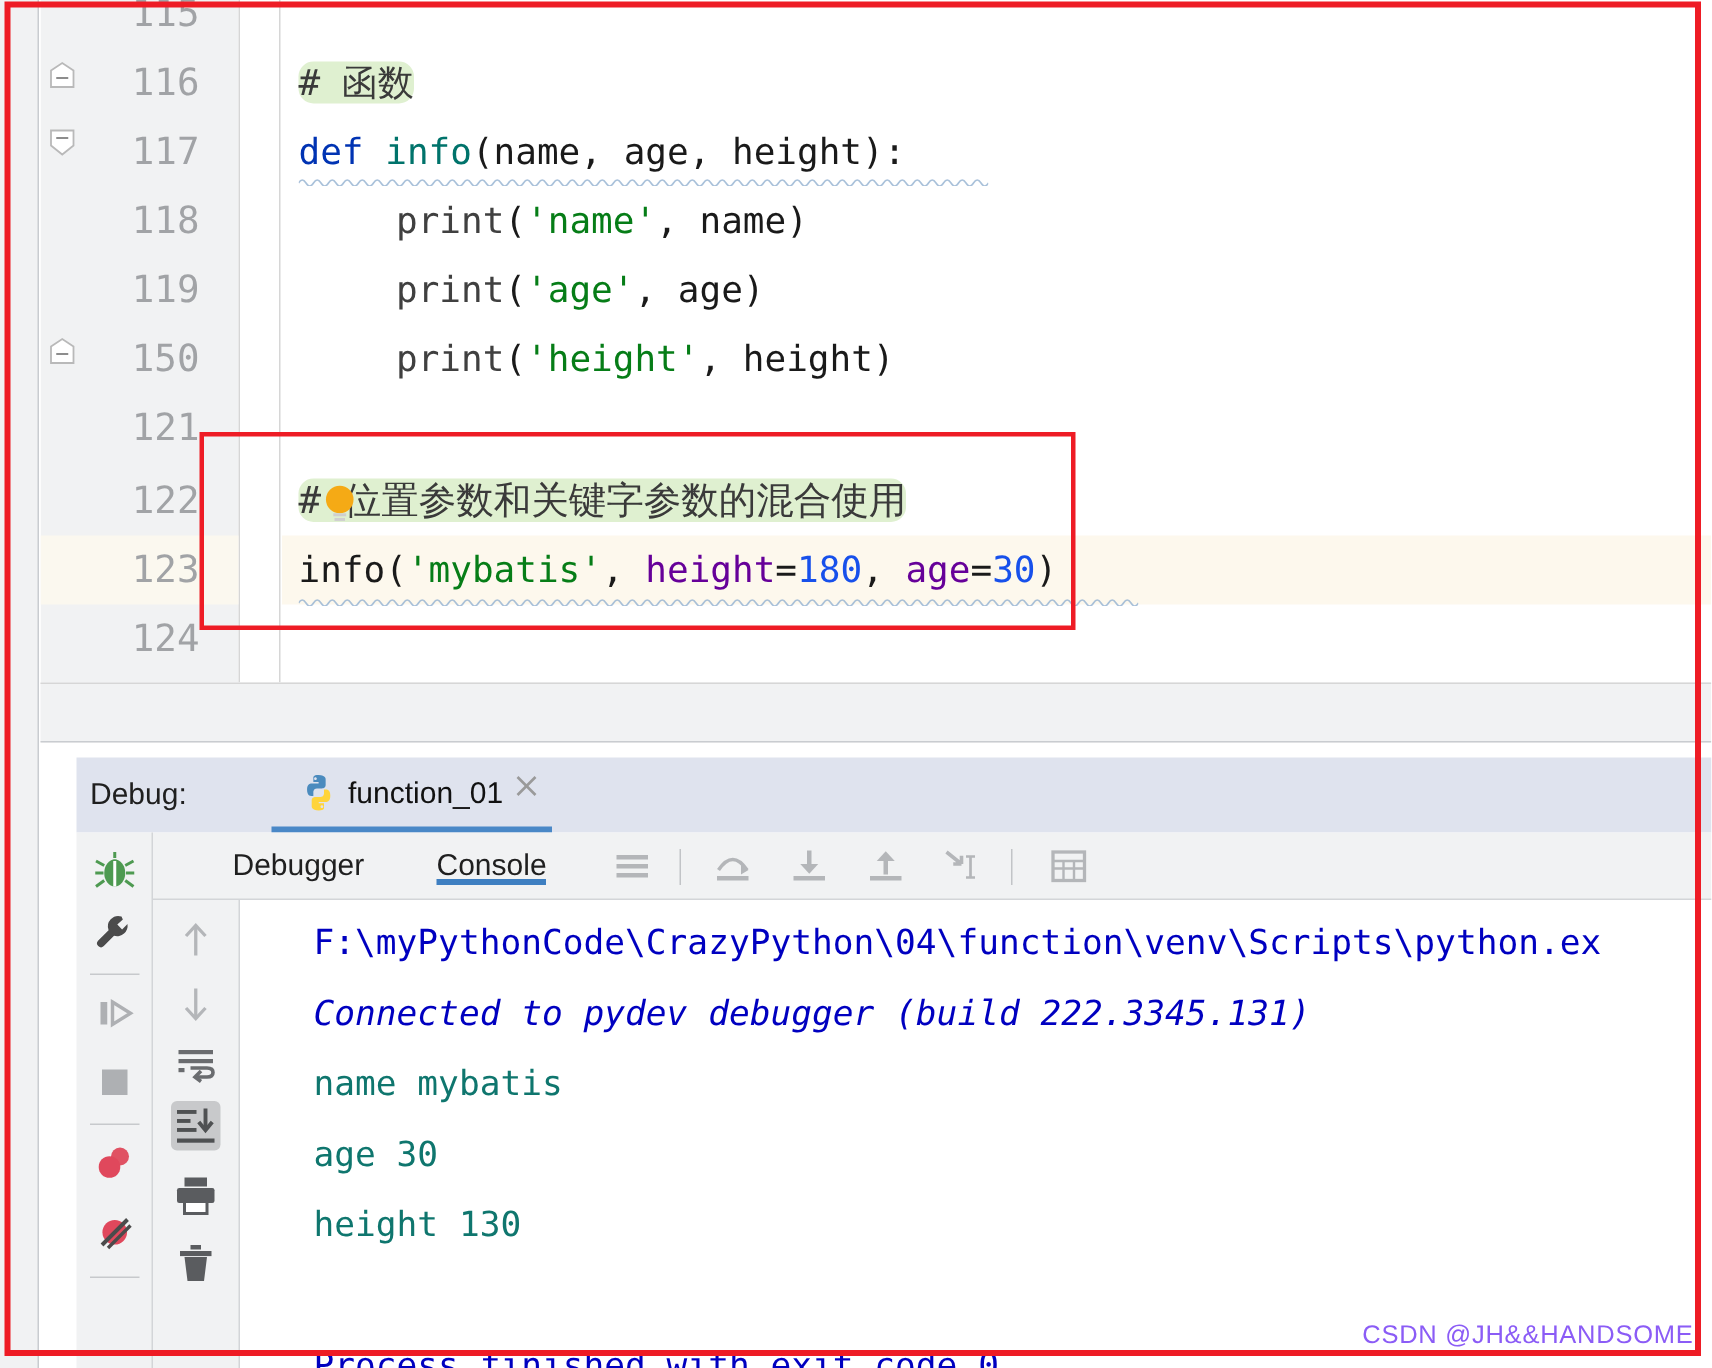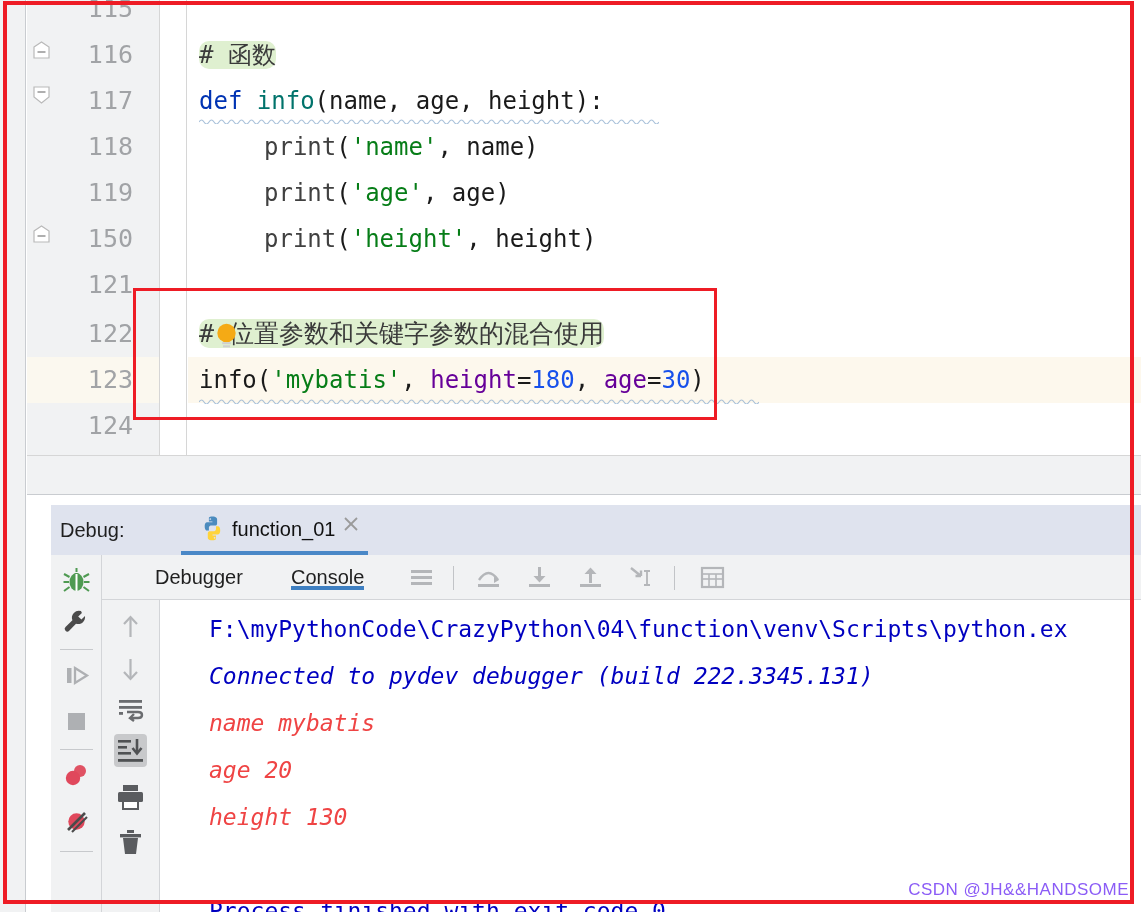--- a/index.html
+++ b/index.html
@@ -277,21 +277,21 @@
   }
   .outline {
     position: absolute;
     left: 48px;
     font-family: "DejaVu Sans Mono", monospace;
     font-size: 23px;
     white-space: pre;
     line-height: 30px;
   }
   .out-blue  { color: #0000c0; }
-  .out-black { color: #ef4444; font-style: italic; }
+  .out-black { color: #0f766e; }
 
   
   #watermark {
     position: absolute;
     right: 12px; bottom: 12px;
     font-size: 17px;
     color: #8b5cf6;
     letter-spacing: .5px;
     z-index: 40;
     white-space: nowrap;
@@ -569,21 +569,21 @@
           <rect x="6" y="8" width="21" height="3.4" fill="#5a5c5f"></rect>
           <path d="M9 12 L24 12 L22 28 L11 28 Z" fill="#5a5c5f"></path>
         </svg>
       </div>
     </div>
 
     <div id="console-out">
       <div class="outline out-blue" style="top:14px;">F:\myPythonCode\CrazyPython\04\function\venv\Scripts\python.ex</div>
       <div class="outline out-blue" style="top:61px;font-style:italic;">Connected to pydev debugger (build 222.3345.131)</div>
       <div class="outline out-black" style="top:108px;">name mybatis</div>
-      <div class="outline out-black" style="top:155px;">age 20</div>
+      <div class="outline out-black" style="top:155px;">age 30</div>
       <div class="outline out-black" style="top:202px;">height 130</div>
       <div class="outline out-black" style="top:249px;"></div>
       <div class="outline out-blue" style="top:296px;">Process finished with exit code 0</div>
     </div>
   </div>
 
   <div id="watermark">CSDN @JH&amp;&amp;HANDSOME</div>
 
   <div id="outer-frame"></div>
 </div>

